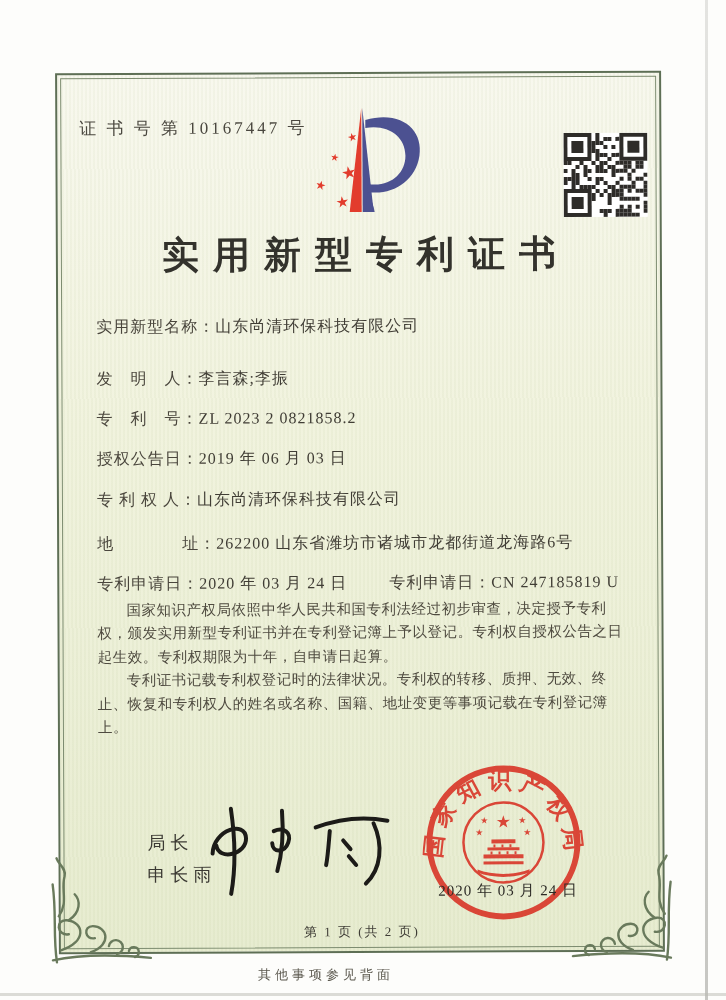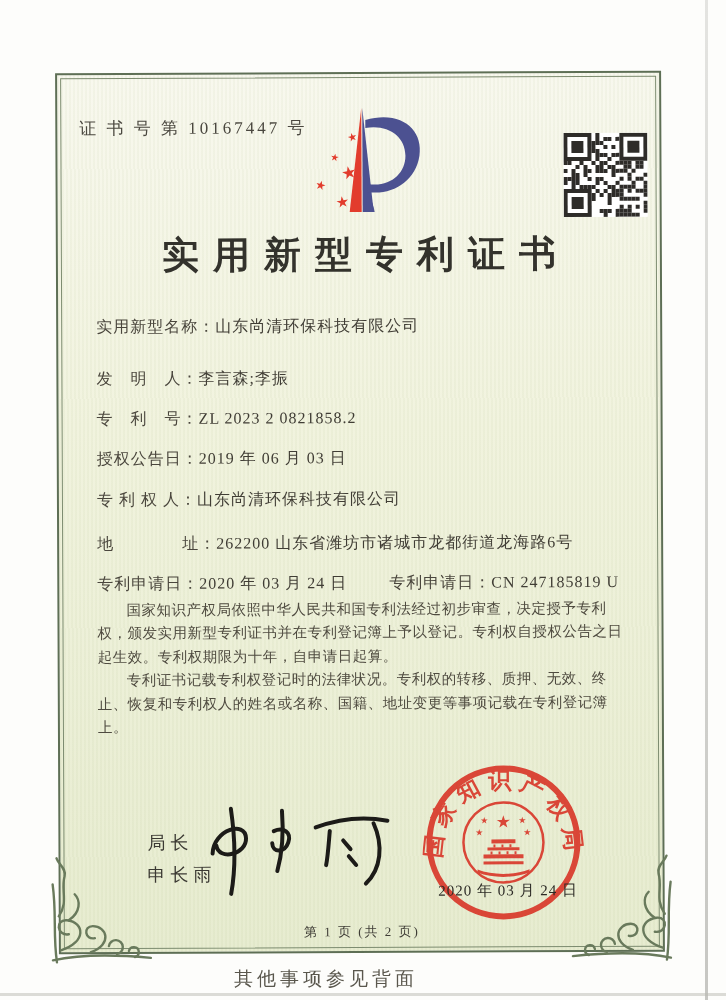--- a/index.html
+++ b/index.html
@@ -73,21 +73,21 @@
   .flourish { position:absolute; width:112px; height:112px; }
   .flourish.bl { left:-14px; bottom:-14px; }
   .flourish.br { right:-14px; bottom:-14px; transform:scaleX(-1); }
 
   .footer-page {
     position:absolute; left:0; bottom:10px; width:100%;
     text-align:center; font-size:13px; letter-spacing:2px; color:#3f3d36;
   }
   .footer-note {
     position:absolute; left:0; top:966px; width:652px;
-    text-align:center; font-size:19px; letter-spacing:4px; color:#5a574d;
+    text-align:center; font-size:13px; letter-spacing:4px; color:#5a574d;
   }
 </style>
 </head>
 <body>
 
 <div class="page">
   <div class="frame">
     <div class="frame-inner"></div>
 
     <div class="cert-number">证 书 号 第 10167447 号</div>

